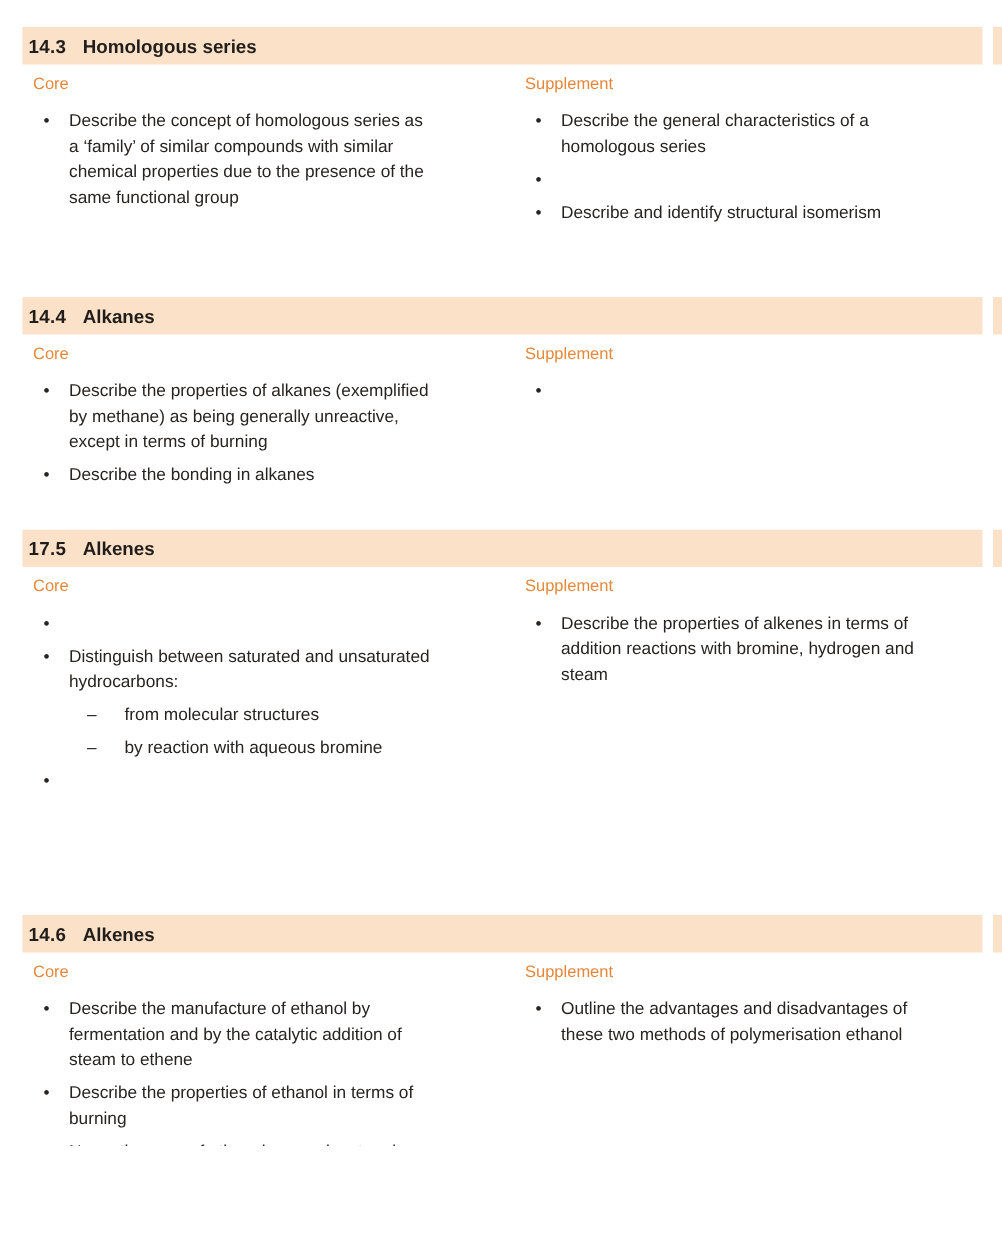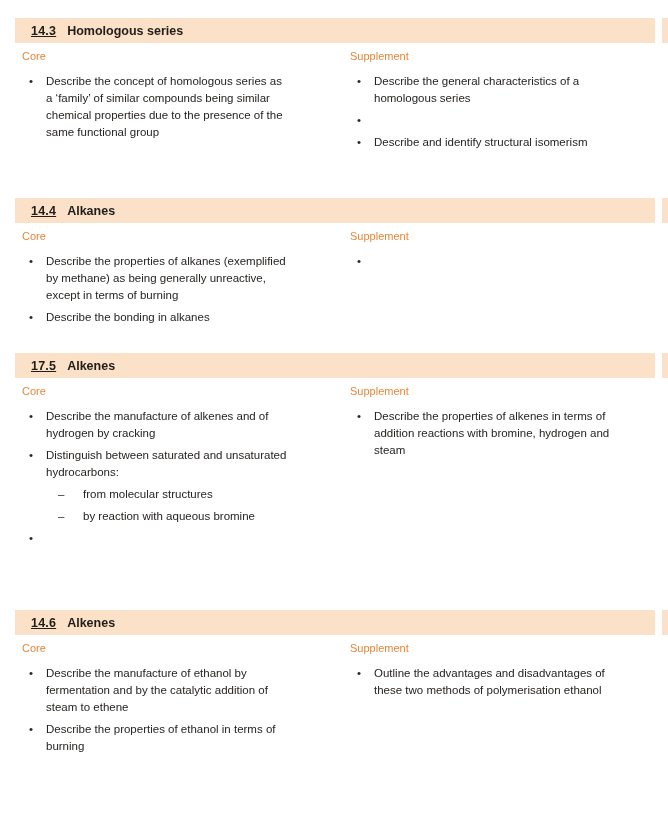--- a/index.html
+++ b/index.html
@@ -21,21 +21,21 @@
 
   .bar {
     position: relative;
     margin-left: 15px;
     width: 640px; height: 25px;
     background: var(--bar-bg, #fbe1c7);
     display: flex; align-items: center;
     font-weight: bold; font-size: 12.5px;
     color: var(--heading-text, #211d1a);
   }
-  .bar .num { margin-left: 16px; letter-spacing: 0.2px; text-decoration: underline; }
+  .bar .num { margin-left: 4px; letter-spacing: 0.2px; }
   .bar .title { margin-left: 11px; }
   .bar .edge {
     position: absolute; top: 0;
     left: 647px; width: 6px; height: 25px;
     background: var(--bar-bg, #fbe1c7);
   }
 
   .cols { display: flex; padding-left: 22px; margin-top: 6px; }
   .col-core { width: 328px; flex: none; }
   .col-supplement { width: 310px; flex: none; }
@@ -73,21 +73,21 @@
           <span class="title">Homologous series</span>
           <span class="edge"></span>
         </header>
         <div class="cols">
           <div class="col col-core">
             <div class="col-label">Core</div>
             <ul class="items">
               <li class="item">
                 <span class="dot">•</span>
                 <span class="txt">Describe the concept of homologous series as
-a ‘family’ of similar compounds being similar
+a ‘family’ of similar compounds with similar
 chemical properties due to the presence of the
 same functional group</span>
               </li>
             </ul>
           </div>
           <div class="col col-supplement">
             <div class="col-label">Supplement</div>
             <ul class="items">
               <li class="item">
                 <span class="dot">•</span>
@@ -142,22 +142,20 @@
           <span class="num">17.5</span>
           <span class="title">Alkenes</span>
           <span class="edge"></span>
         </header>
         <div class="cols">
           <div class="col col-core">
             <div class="col-label">Core</div>
             <ul class="items">
               <li class="item">
                 <span class="dot">•</span>
-                <span class="txt">Describe the manufacture of alkenes and of
-hydrogen by cracking</span>
               </li>
               <li class="item">
                 <span class="dot">•</span>
                 <span class="txt">Distinguish between saturated and unsaturated
 hydrocarbons:</span>
               </li>
               <li class="subitem">
                 <span class="dash">–</span>
                 <span class="txt">from molecular structures</span>
               </li>

